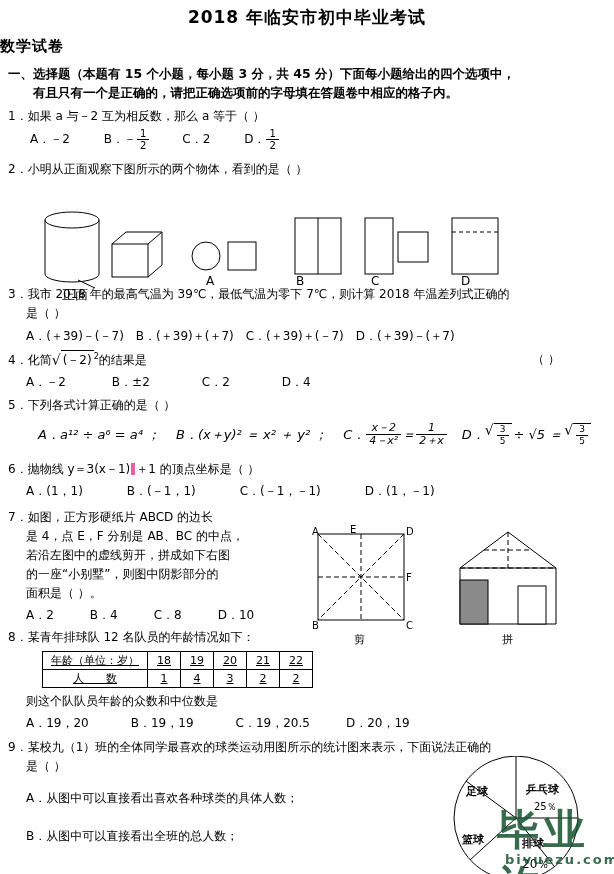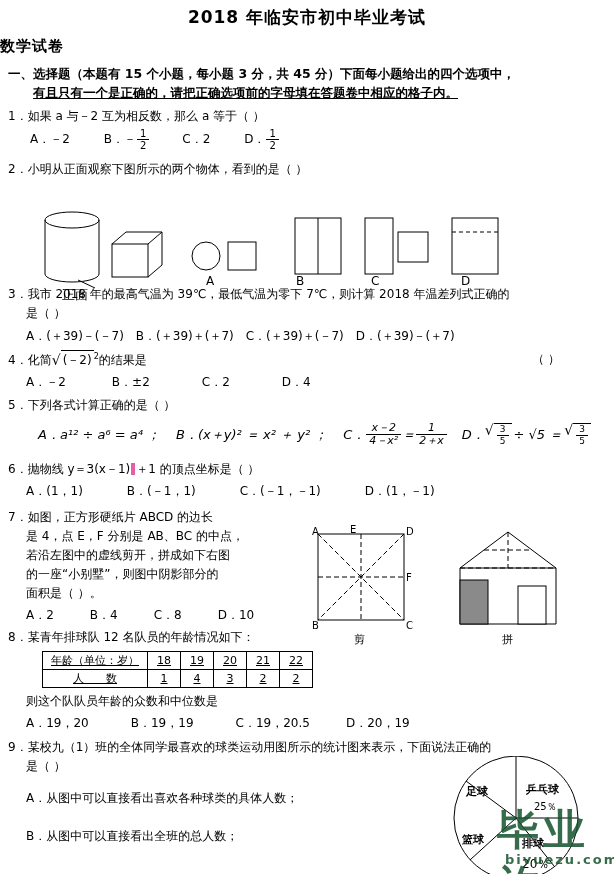--- a/index.html
+++ b/index.html
@@ -25,21 +25,21 @@
     margin-top:8px;
     letter-spacing:1px;
   }
   .sec-head{
     font-size:12.5px;
     font-weight:bold;
     margin:8px 8px 0 8px;
     line-height:1.55;
     text-align:justify;
   }
-  .sec-head .ind{display:block;text-indent:2em;text-decoration:underline;}
+  .sec-head .ind{display:block;text-indent:2em;}
   .q{
     font-size:12px;
     line-height:1.6;
     margin:4px 8px 0 8px;
     position:relative;
   }
   .opts{
     font-size:12px;
     margin:2px 8px 0 30px;
     line-height:1.7;

